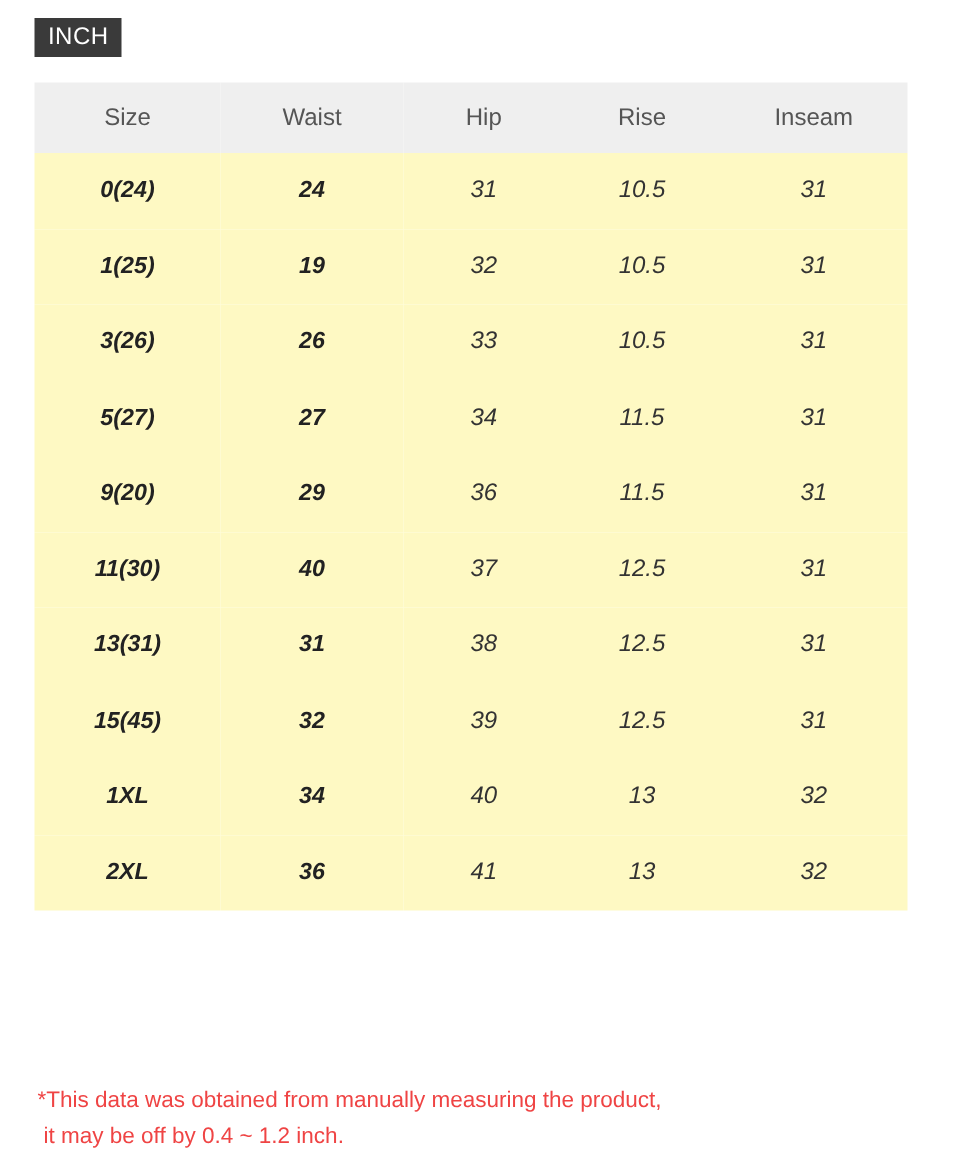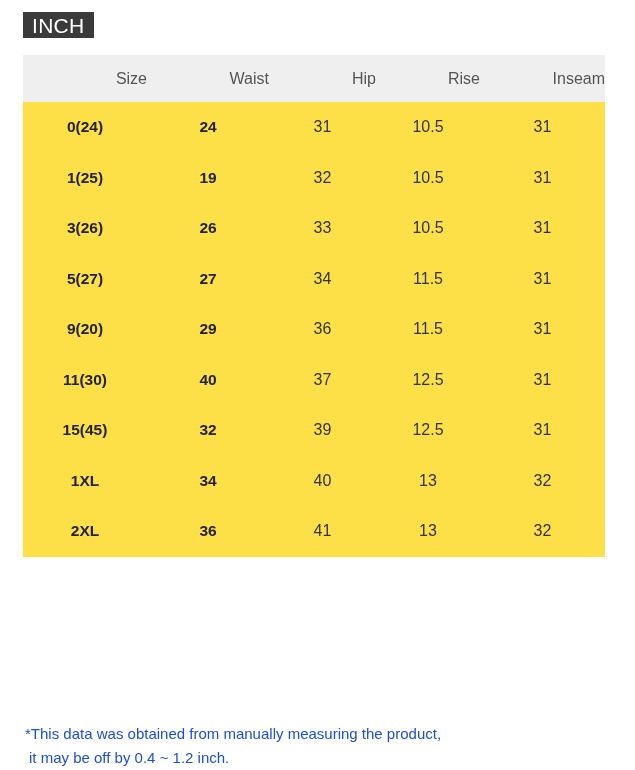--- a/index.html
+++ b/index.html
@@ -24,21 +24,21 @@
   .unit-badge {
     position: absolute;
     left: 23px;
     top: 12px;
     height: 26px;
     padding: 0 9px;
     display: flex;
     align-items: center;
     background: #3a3a3a;
     color: #ffffff;
-    font-size: 21px;
+    font-size: 16px;
     letter-spacing: 0.3px;
     line-height: 1;
   }
 
   
   .size-table {
     position: absolute;
     left: 23px;
     top: 55px;
     width: 582px;
@@ -52,47 +52,48 @@
   .size-table col.c-inseam { width: 125px; }
 
   .size-table thead tr {
     background: #efefef;
   }
   .size-table thead th {
     height: 47px;
     font-size: 16px;
     font-weight: normal;
     color: #555555;
-    text-align: right;
+    text-align: center;
     vertical-align: middle;
     padding: 0;
   }
 
   .size-table tbody td {
     height: 50.5px;
     font-size: 16px;
     color: #333333;
     text-align: center;
     vertical-align: middle;
     padding: 0;
-    background: #fde047;
+    background: #fef9c3;
+    font-style: italic;
   }
   .size-table tbody td.strong {
     font-weight: bold;
     color: #222222;
     font-size: 15.5px;
   }
 
   
   .footnote {
     position: absolute;
     left: 25px;
     top: 722px;
     width: 580px;
-    color: #1d4ed8;
+    color: #ef4444;
     font-size: 15px;
     line-height: 24px;
   }
   .footnote .fn-line-2 {
     padding-left: 4px;
   }
 </style>
 </head>
 <body>
 
@@ -156,20 +157,27 @@
           <td>31</td>
         </tr>
         <tr>
           <td class="strong">11(30)</td>
           <td class="strong">40</td>
           <td>37</td>
           <td>12.5</td>
           <td>31</td>
         </tr>
         <tr>
+          <td class="strong">13(31)</td>
+          <td class="strong">31</td>
+          <td>38</td>
+          <td>12.5</td>
+          <td>31</td>
+        </tr>
+        <tr>
           <td class="strong">15(45)</td>
           <td class="strong">32</td>
           <td>39</td>
           <td>12.5</td>
           <td>31</td>
         </tr>
         <tr>
           <td class="strong">1XL</td>
           <td class="strong">34</td>
           <td>40</td>

